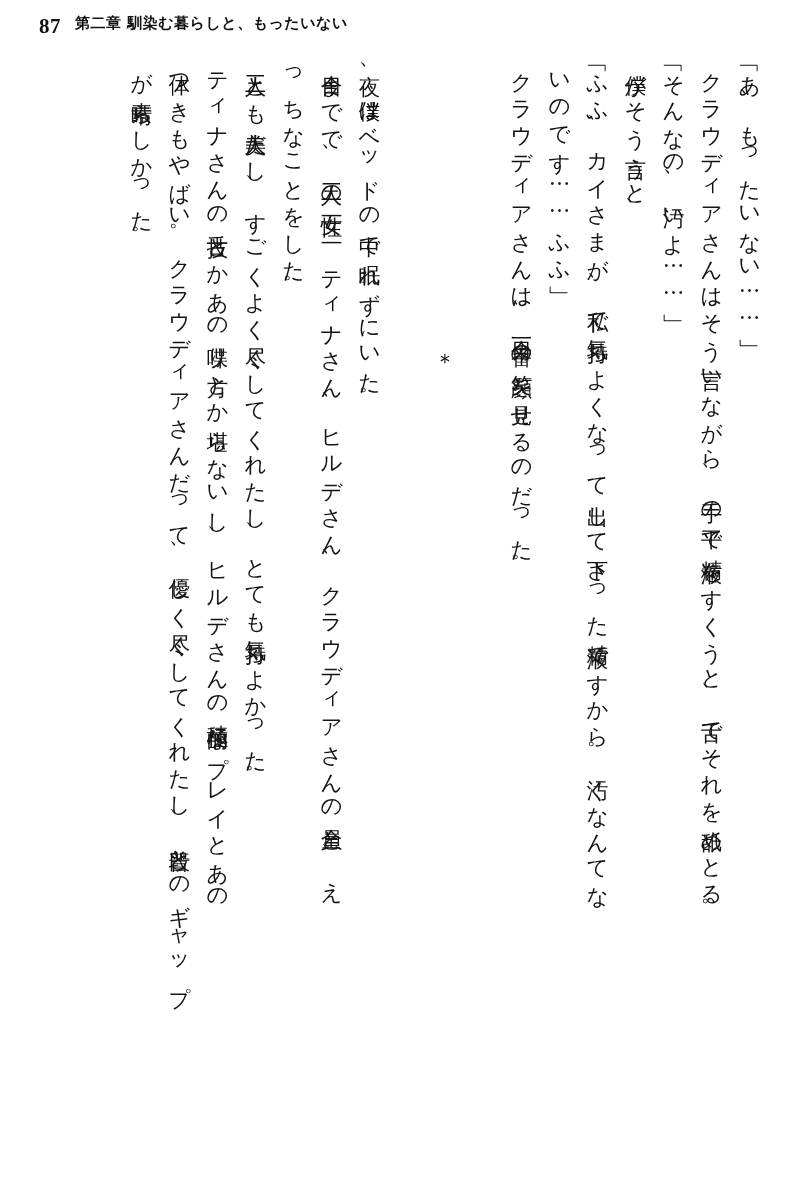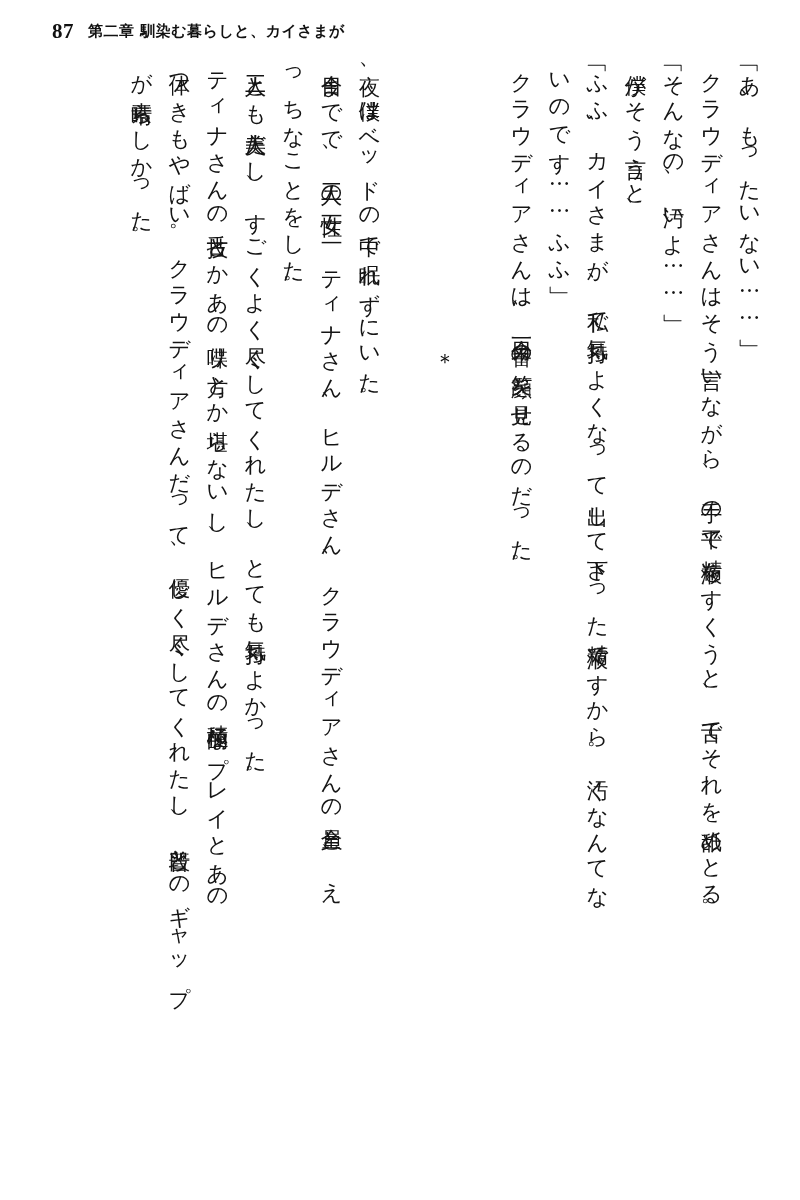--- a/index.html
+++ b/index.html
@@ -18,25 +18,25 @@
     position: relative;
     width: 800px;
     height: 1200px;
     box-sizing: border-box;
     background: #ffffff;
   }
   
   .header {
     position: absolute;
     top: 14px;
-    left: 52px;
+    left: 39px;
     right: 48px;
     height: 34px;
     display: flex;
-    align-items: center;
+    align-items: flex-start;
     gap: 14px;
     border-bottom: none;
   }
   .page-number {
     font-family: "Liberation Serif", "DejaVu Serif", serif;
     font-size: 21px;
     font-weight: bold;
     letter-spacing: 0.5px;
     color: #111;
   }
@@ -93,21 +93,21 @@
     height: 1118px;
   }
 </style>
 </head>
 <body>
 
 <div class="page">
 
   <div class="header">
     <span class="page-number">87</span>
-    <span class="header-title">第二章 馴染む暮らしと、カイさまが</span>
+    <span class="header-title">第二章 馴染む暮らしと、もったいない</span>
   </div>
   <div class="header-rule"></div>
 
   <div class="body-area">
     <div class="column">「あ、もったいない……」</div>
     <div class="column">クラウディアさんはそう言いながら、手の平で精液をすくうと、舌でそれを舐めとる。</div>
     <div class="column">「そんなの、汚いよ……」</div>
     <div class="column">僕がそう言うと、</div>
     <div class="column">「ふふ、カイさまが、私で気持ちよくなって出して下さった精液ですから。汚くなんてな</div>
     <div class="column">いのです……ふふ」</div>

